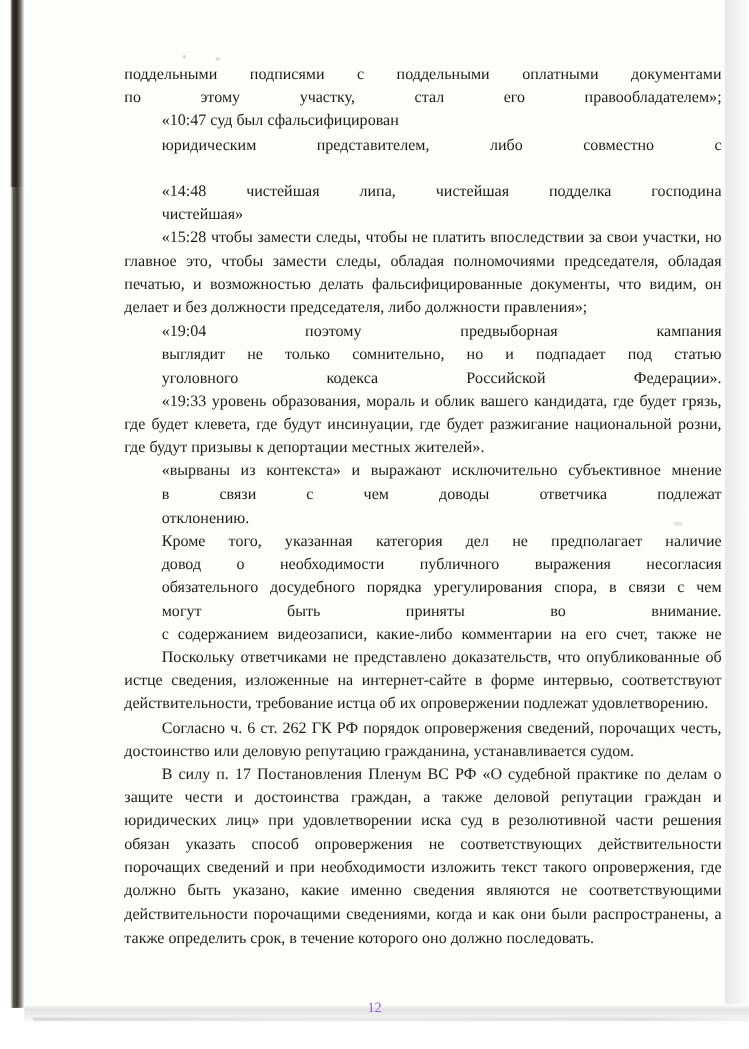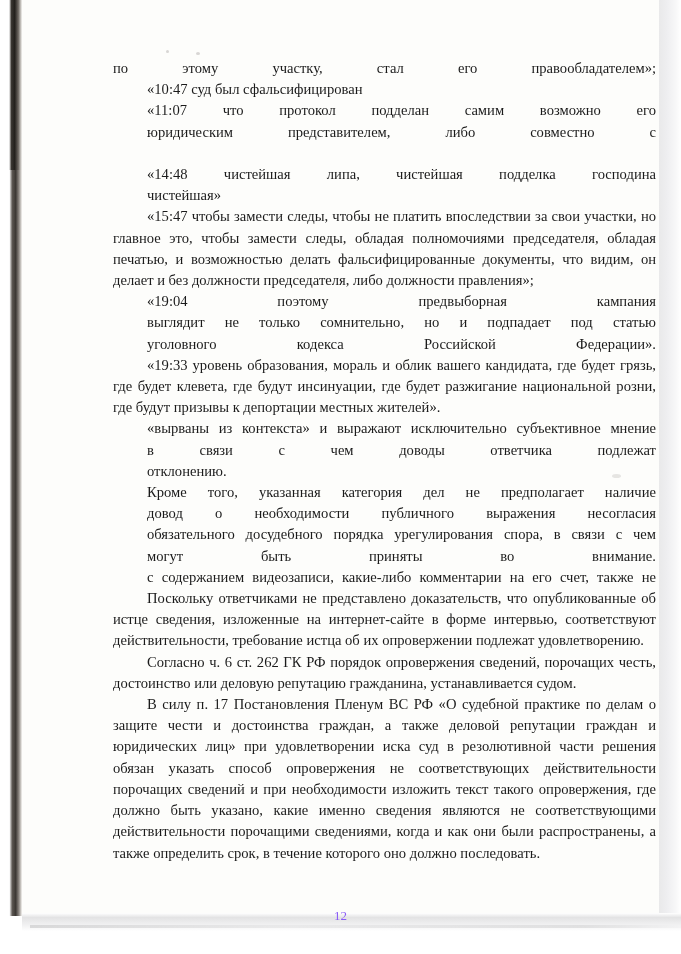--- a/index.html
+++ b/index.html
@@ -140,38 +140,38 @@
   <div class="bottom-edge-line"></div>
 
   <div class="speck s1"></div>
   <div class="speck s2"></div>
   <div class="speck s3"></div>
   <div class="speck s4"></div>
 
   <div class="text-body">
 
     <p class="para no-indent stretch">
+      <span class="gap-line">поддельными подписями             с поддельными оплатными документами</span>
       <span class="gap-line">по этому участку,                               стал его правообладателем»;</span>
     </p>
 
     <p class="para">«10:47 суд был сфальсифицирован</p>
 
     <p class="para stretch">
-      <span class="gap-line">«11:07 что протокол подделан самим                возможно его</span>
       <span class="gap-line">юридическим представителем, либо совместно с</span>
     </p>
 
     <span class="blank-line"></span>
 
     <p class="para stretch">
       <span class="gap-line">«14:48 чистейшая липа, чистейшая подделка господина</span>
       <span class="gap-line">чистейшая»</span>
     </p>
 
-    <p class="para">«15:47 чтобы замести следы, чтобы не платить впоследствии за свои участки, но главное это, чтобы замести следы, обладая полномочиями председателя, обладая печатью, и возможностью делать фальсифицированные документы, что видим, он делает и без должности председателя, либо должности правления»;</p>
+    <p class="para">«15:28 чтобы замести следы, чтобы не платить впоследствии за свои участки, но главное это, чтобы замести следы, обладая полномочиями председателя, обладая печатью, и возможностью делать фальсифицированные документы, что видим, он делает и без должности председателя, либо должности правления»;</p>
 
     <p class="para stretch">
       <span class="gap-line">«19:04  поэтому  предвыборная  кампания</span>
       <span class="gap-line">             выглядит не только сомнительно, но и подпадает под статью</span>
       <span class="gap-line">уголовного кодекса Российской Федерации».</span>
     </p>
 
     <p class="para">«19:33 уровень образования, мораль и облик вашего кандидата, где будет грязь, где будет клевета, где будут инсинуации, где будет разжигание национальной розни, где будут призывы к депортации местных жителей».</p>
 
     <p class="para stretch">

